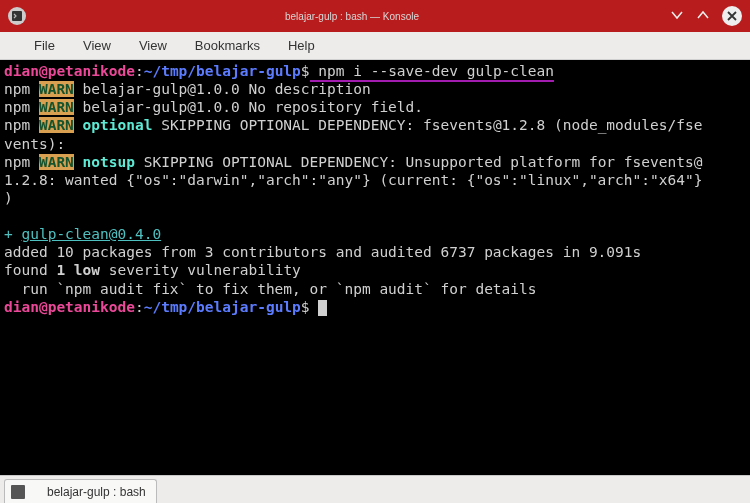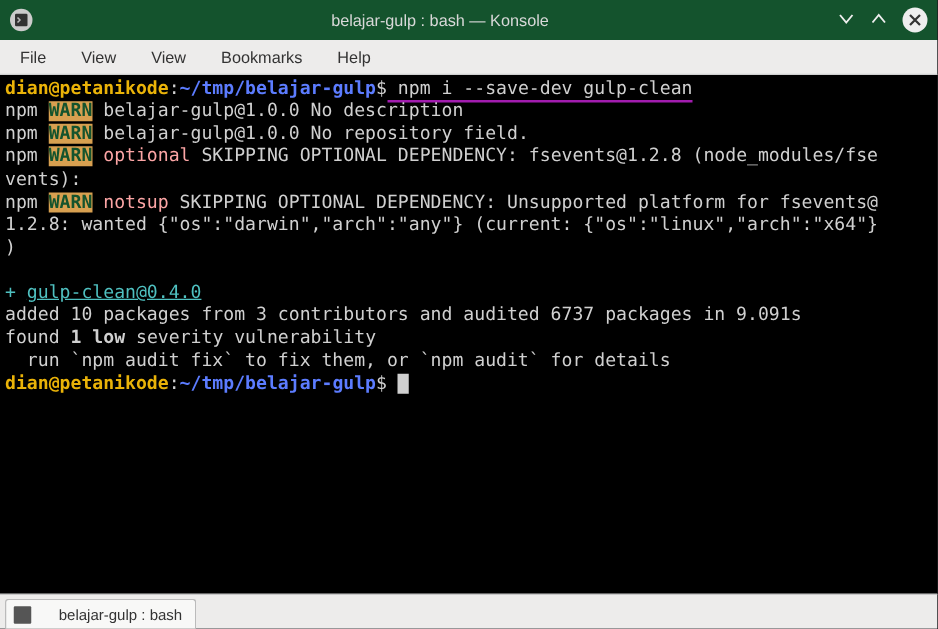--- a/index.html
+++ b/index.html
@@ -7,26 +7,26 @@
       width: 750px;
       height: 503px;
       background: #3a3d3e;
       font-family: sans-serif;
       overflow: hidden;
       display: flex;
       flex-direction: column;
     }
     .titlebar {
       height: 32px;
-      background: #14532d;
+      background: #b91c1c;
       display: flex;
       align-items: center;
       padding: 0 8px;
       color: #d8d8d8;
-      font-size: 13px;
+      font-size: 10px;
     }
     .titlebar-logo {
       width: 18px;
       height: 18px;
       border-radius: 50%;
       background: #ccc;
       margin-right: 8px;
       display:flex;
       align-items:center;
       justify-content:center;
@@ -50,46 +50,46 @@
       align-items: center;
       justify-content: center;
       font-size: 13px;
       font-weight: bold;
     }
     .menubar {
       height: 28px;
       background: #edeceb;
       display: flex;
       align-items: center;
-      padding: 0 2px;
+      padding: 0 20px;
       gap: 0;
       border-bottom: 1px solid #d0d0d0;
       font-size: 13px;
       color: #333;
     }
     .menubar span {
       padding: 4px 14px;
       cursor: pointer;
     }
     .terminal {
       flex: 1;
       background: #000;
       color: #d0d0d0;
       font-family: "DejaVu Sans Mono", "Consolas", monospace;
       font-size: 14.5px;
       line-height: 1.25;
       padding: 2px 4px;
       white-space: pre;
       overflow: hidden;
     }
-    .c-green { color: #eab308; font-weight: bold; margin-top: 16px; }
+    .c-green { color: #ec4899; font-weight: bold; margin-top: 16px; }
     .c-white { color: #d0d0d0; }
     .c-blue { color: #5c7cff; font-weight: bold; }
     .c-warn-bg { background: #d8a050; color: #14532d; font-weight: bold; }
-    .c-red { color: #fca5a5; font-weight: normal; }
+    .c-red { color: #5eead4; font-weight: bold; }
     .c-cyan { color: #4fc0c0; text-decoration: underline; }
     .c-cyan-plain { color: #4fc0c0; }
     .cursor {
       display: inline-block;
       width: 9px;
       height: 16px;
       background: #d0d0d0;
       vertical-align: middle;
     }
     .red-underline {

